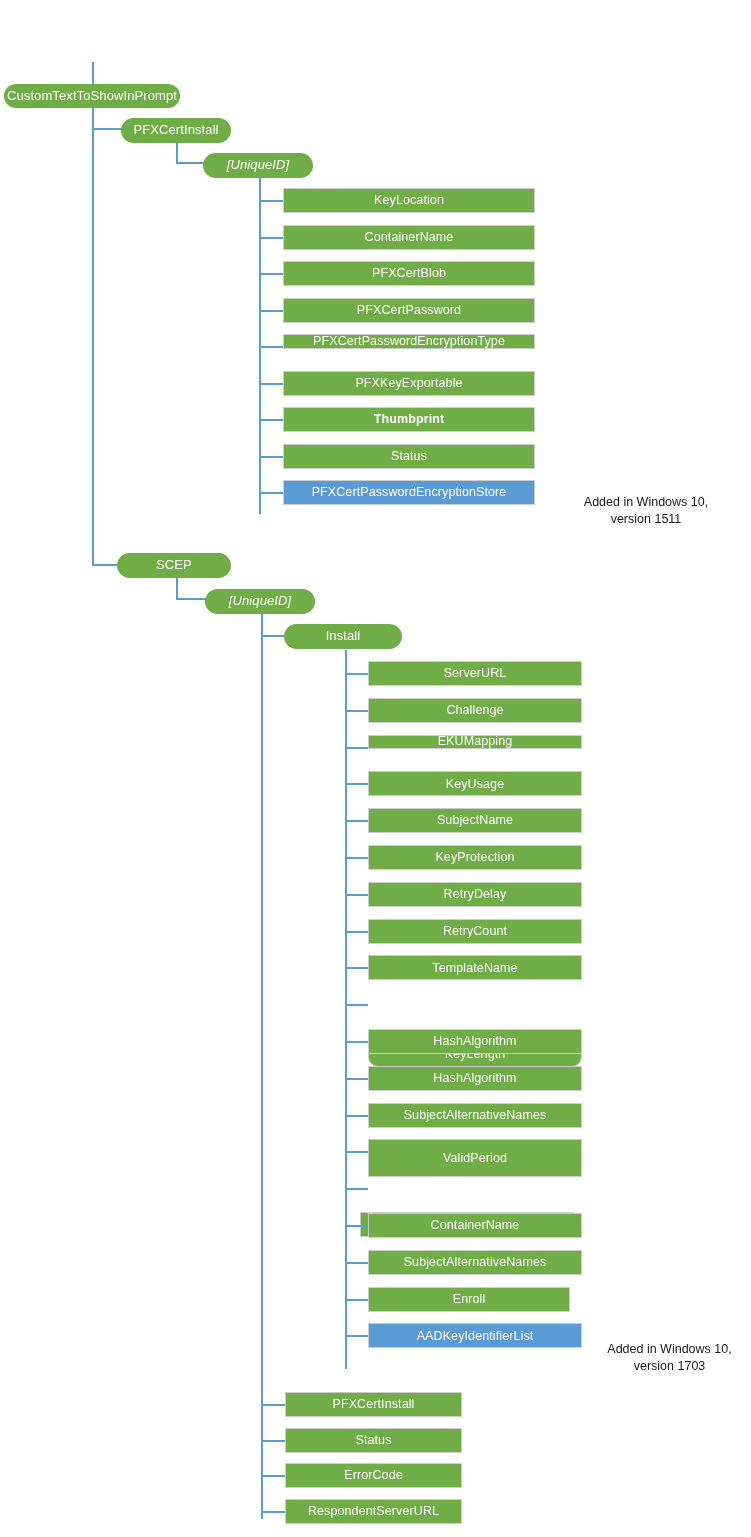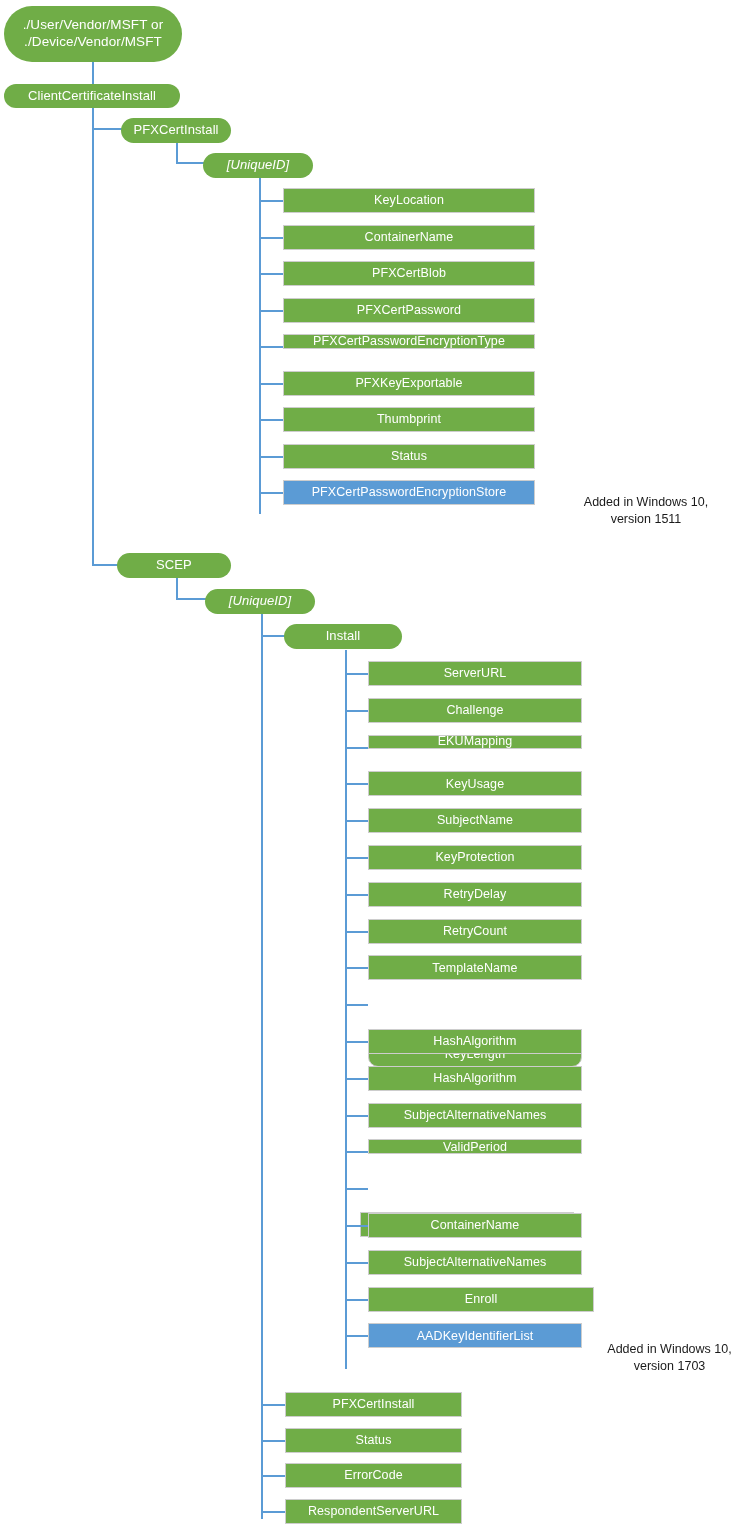--- a/index.html
+++ b/index.html
@@ -95,65 +95,63 @@
 
   <div class="conn conn-v" style="left:176px; top:578px; height:21px;"></div>
   <div class="conn conn-h" style="left:176px; top:598px; width:34px;"></div>
 
   <div class="conn conn-v" style="left:261px; top:614px; height:905px;"></div>
 
   <div class="conn conn-h" style="left:261px; top:635px; width:27px;"></div>
 
   <div class="conn conn-v" style="left:345px; top:650px; height:719px;"></div>
 
-  <div class="pill root" style="left:4px; top:6px; width:178px; height:56px;">./User/Vendor/MSFT or
-./Device/Vendor/MSFT</div>
 
-  <div class="pill" style="left:4px; top:84px; width:176px; height:24px;">ClientCertificateInstall</div>
+  <div class="pill" style="left:4px; top:84px; width:176px; height:24px;">CustomTextToShowInPrompt</div>
 
   <div class="pill" style="left:121px; top:118px; width:110px; height:25px;">PFXCertInstall</div>
 
   <div class="pill italic" style="left:203px; top:153px; width:110px; height:25px;">[UniqueID]</div>
 
   <div class="pill" style="left:117px; top:553px; width:114px; height:25px;">SCEP</div>
 
   <div class="pill italic" style="left:205px; top:589px; width:110px; height:25px;">[UniqueID]</div>
 
   <div class="pill" style="left:284px; top:624px; width:118px; height:25px;">Install</div>
 
   <div id="pfx-leaves">
       <div class="bar" style="left: 283px; top: 188px; width: 252px; height: 25px;">KeyLocation</div>
       <div class="bar" style="left: 283px; top: 224.5px; width: 252px; height: 25px;">ContainerName</div>
       <div class="bar" style="left: 283px; top: 261px; width: 252px; height: 25px;">PFXCertBlob</div>
       <div class="bar" style="left: 283px; top: 297.5px; width: 252px; height: 25px;">PFXCertPassword</div>
       <div class="bar" style="left: 283px; top: 334px; width: 252px; height: 15px;">PFXCertPasswordEncryptionType</div>
       <div class="bar" style="left: 283px; top: 370.5px; width: 252px; height: 25px;">PFXKeyExportable</div>
-      <div class="bar" style="left: 283px; top: 407px; width: 252px; height: 25px;">Thumbprint</div>
+      <div class="bar" style="left: 283px; top: 407px; width: 252px; height: 25px; font-weight: bold;">Thumbprint</div>
       <div class="bar" style="left: 283px; top: 443.5px; width: 252px; height: 25px;">Status</div>
       <div class="bar blue" style="left: 283px; top: 480px; width: 252px; height: 25px;">PFXCertPasswordEncryptionStore</div>
     </div>
   <div id="install-leaves">
       <div class="bar" style="left: 368px; top: 661px; width: 214px; height: 25px;">ServerURL</div>
       <div class="bar" style="left: 368px; top: 697.8px; width: 214px; height: 25px;">Challenge</div>
       <div class="bar" style="left: 368px; top: 734.6px; width: 214px; height: 14px;">EKUMapping</div>
       <div class="bar" style="left: 368px; top: 771.4px; width: 214px; height: 25px;">KeyUsage</div>
       <div class="bar" style="left: 368px; top: 808.2px; width: 214px; height: 25px;">SubjectName</div>
       <div class="bar" style="left: 368px; top: 845px; width: 214px; height: 25px;">KeyProtection</div>
       <div class="bar" style="left: 368px; top: 881.8px; width: 214px; height: 25px;">RetryDelay</div>
       <div class="bar" style="left: 368px; top: 918.6px; width: 214px; height: 25px;">RetryCount</div>
       <div class="bar" style="left: 368px; top: 955.4px; width: 214px; height: 25px;">TemplateName</div>
       <div class="bar" style="left: 368px; top: 1042px; width: 214px; height: 25px; border-radius: 10px;">KeyLength</div>
       <div class="bar" style="left: 368px; top: 1029px; width: 214px; height: 25px;">HashAlgorithm</div>
       <div class="bar" style="left: 368px; top: 1065.8px; width: 214px; height: 25px;">HashAlgorithm</div>
       <div class="bar" style="left: 368px; top: 1102.6px; width: 214px; height: 25px;">SubjectAlternativeNames</div>
-      <div class="bar" style="left: 368px; top: 1139.4px; width: 214px; height: 15px;">ValidPeriod</div>
+      <div class="bar" style="left: 368px; top: 1139.4px; width: 214px; height: 38px;">ValidPeriod</div>
       <div class="bar" style="left: 360px; top: 1176.2px; width: 214px; height: 25px; margin-top: 36px;">ValidPeriodUnits</div>
       <div class="bar" style="left: 368px; top: 1213px; width: 214px; height: 25px;">ContainerName</div>
       <div class="bar" style="left: 368px; top: 1249.8px; width: 214px; height: 25px;">SubjectAlternativeNames</div>
-      <div class="bar" style="left: 368px; top: 1286.6px; width: 226px; height: 25px;">Enroll</div>
+      <div class="bar" style="left: 368px; top: 1286.6px; width: 202px; height: 25px;">Enroll</div>
       <div class="bar blue" style="left: 368px; top: 1323.4px; width: 214px; height: 25px;">AADKeyIdentifierList</div>
     </div>
   <div id="scep-leaves">
       <div class="bar" style="left: 285px; top: 1392px; width: 177px; height: 25px;">PFXCertInstall</div>
       <div class="bar" style="left: 285px; top: 1427.5px; width: 177px; height: 25px;">Status</div>
       <div class="bar" style="left: 285px; top: 1463px; width: 177px; height: 25px;">ErrorCode</div>
       <div class="bar" style="left: 285px; top: 1498.5px; width: 177px; height: 25px;">RespondentServerURL</div>
     </div>
 
   <div class="note" style="left:546px; top:494px; width:200px;">Added in Windows 10,

